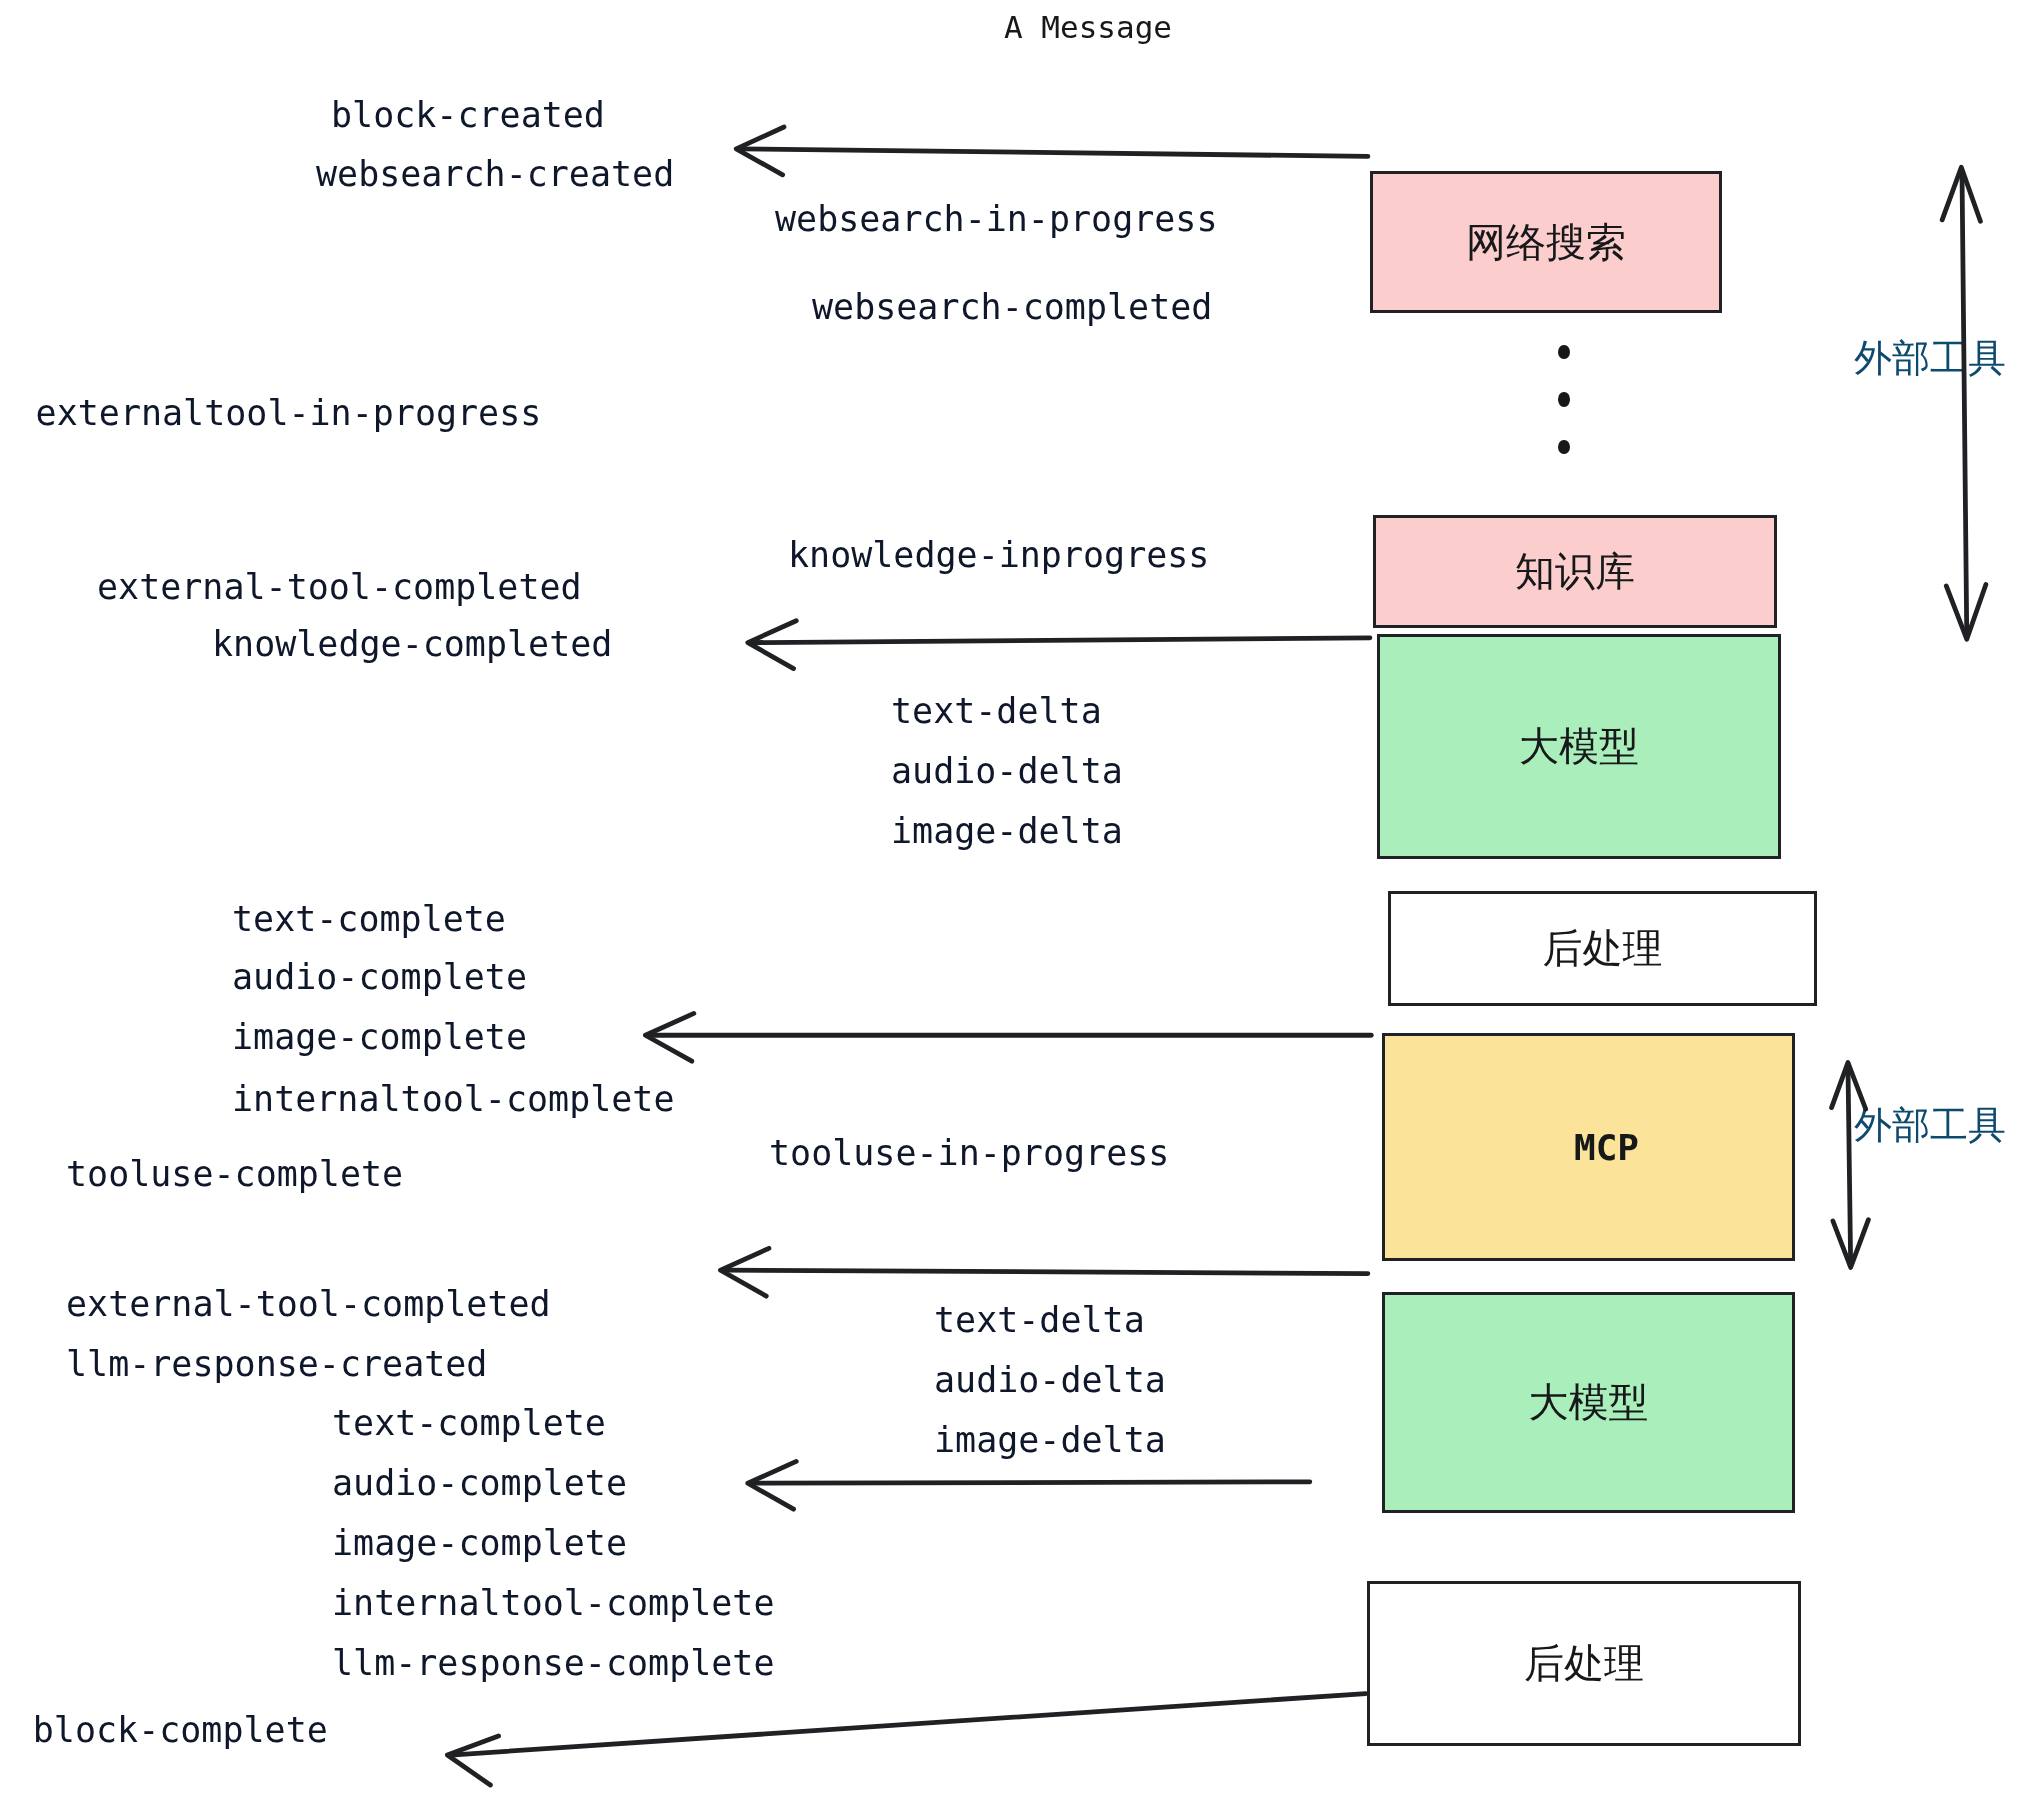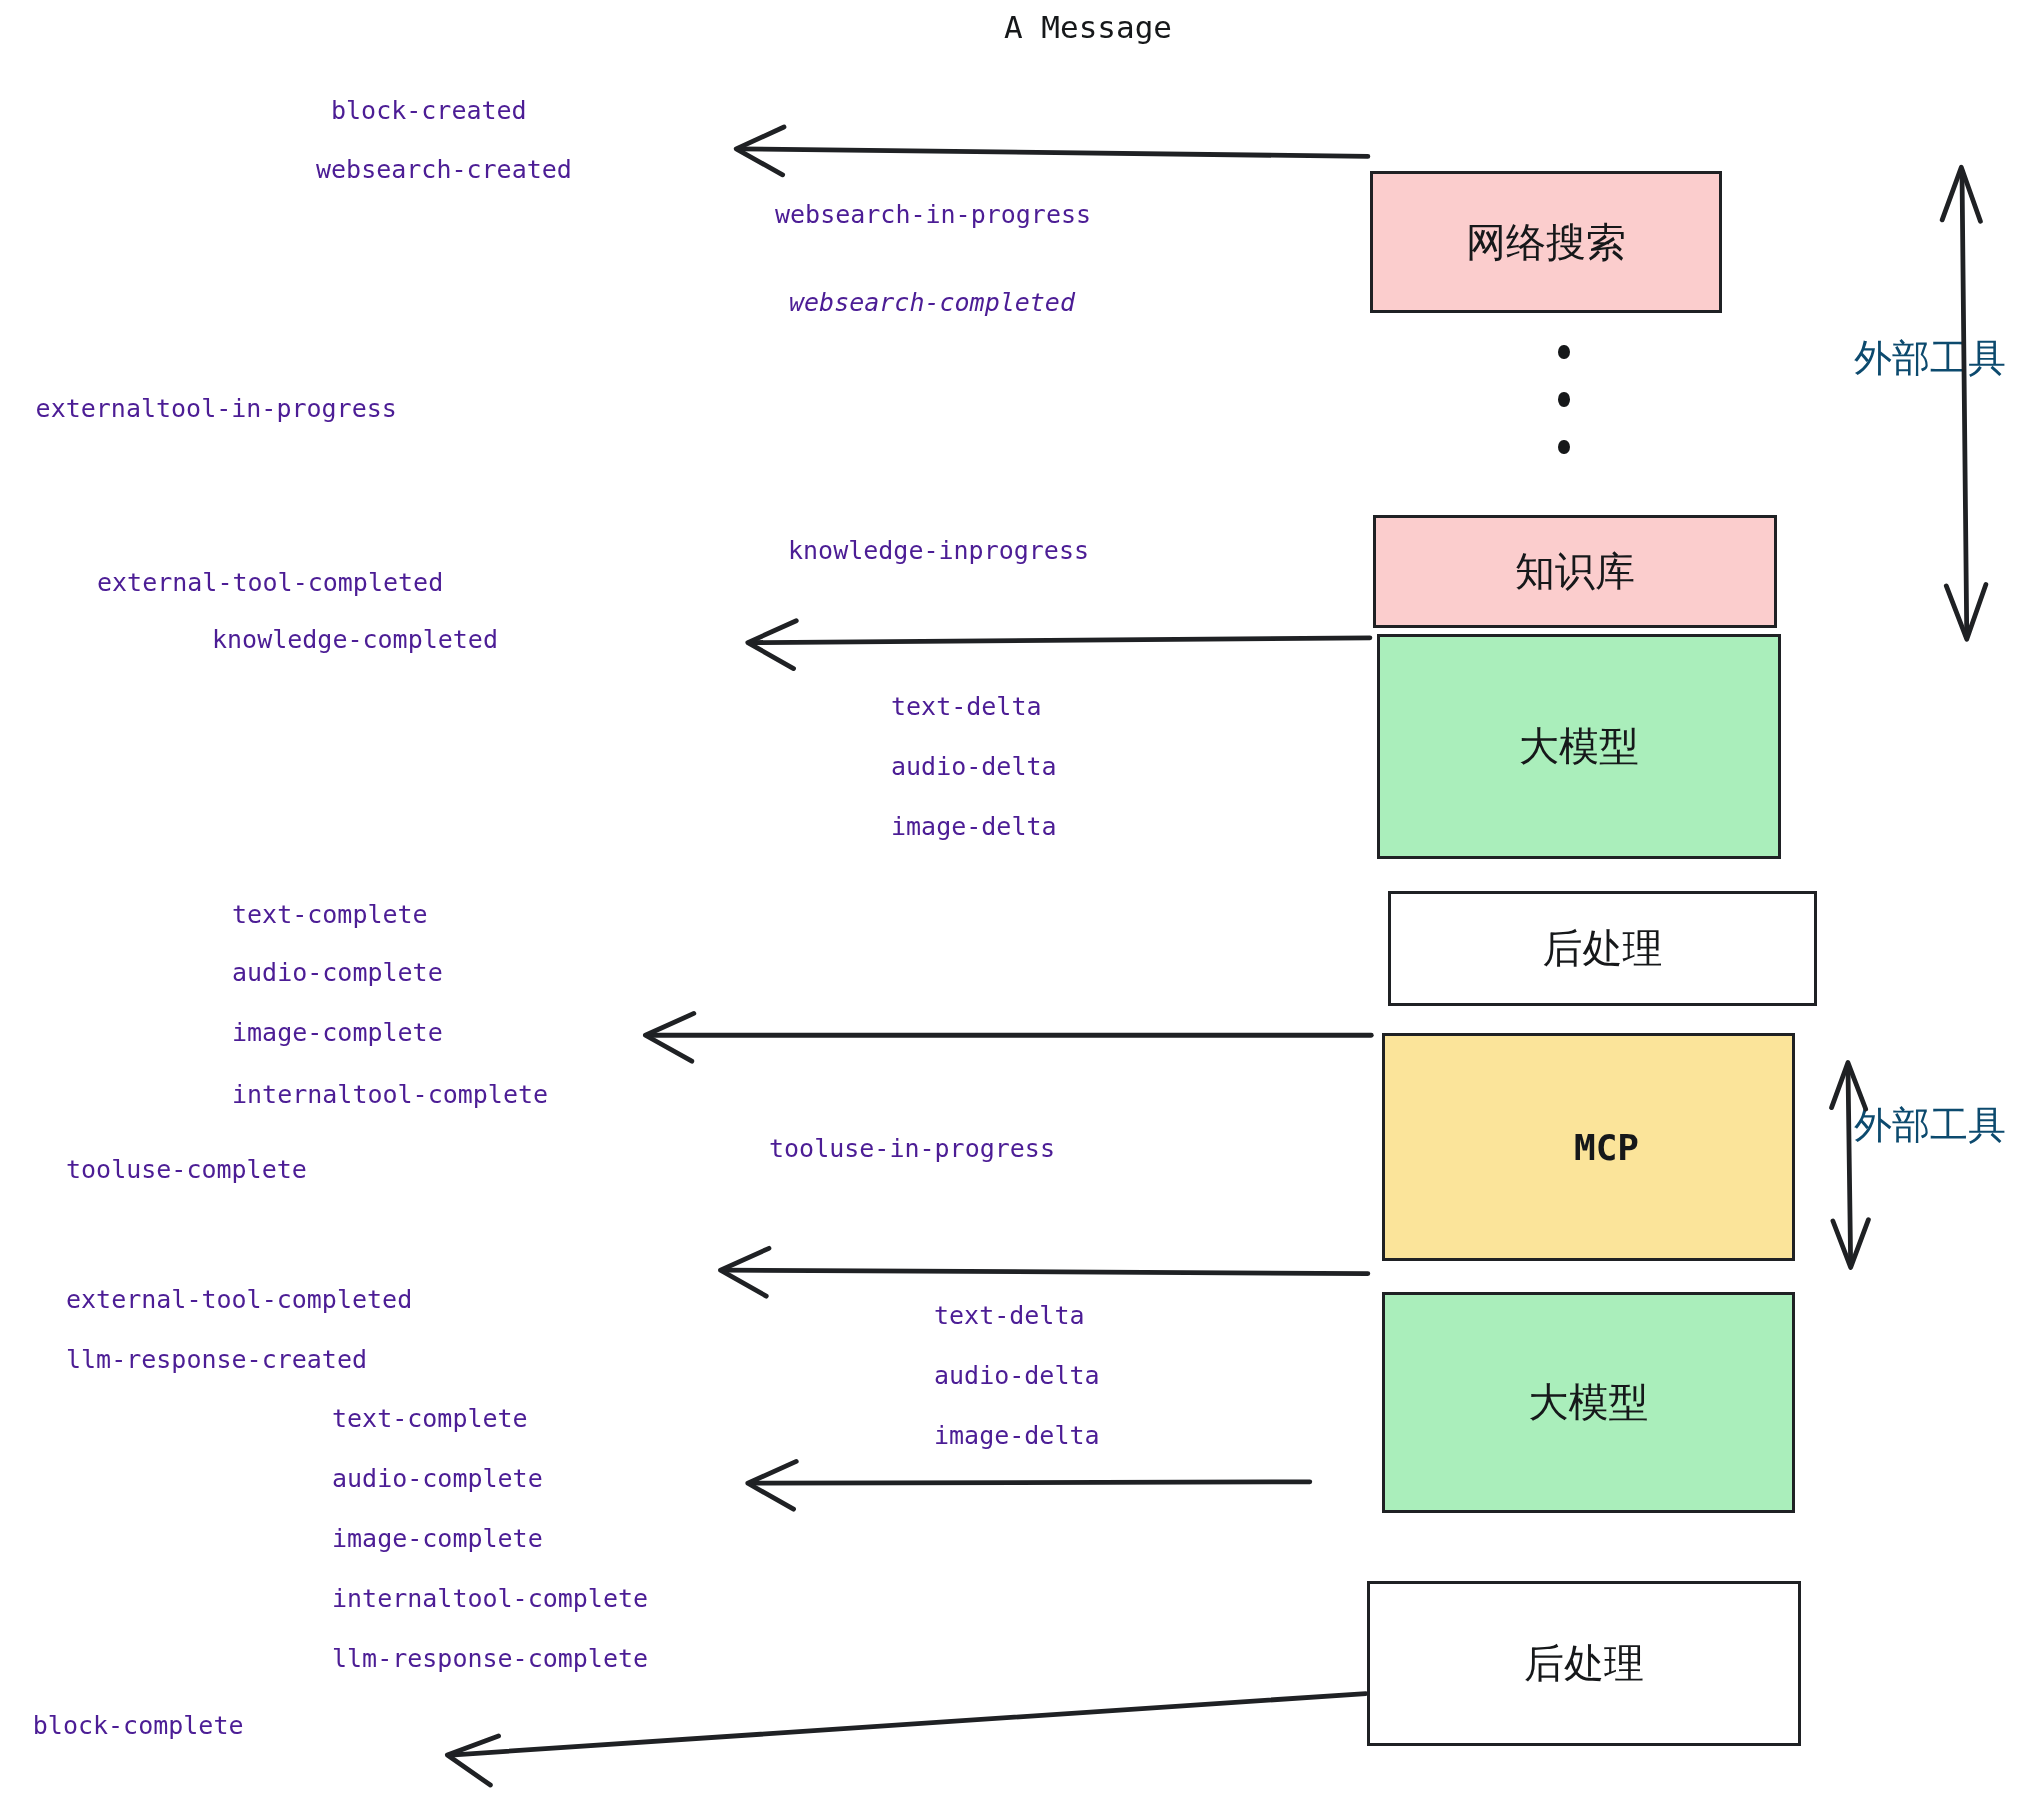--- a/index.html
+++ b/index.html
@@ -14,23 +14,23 @@
     background: #ffffff;
     overflow: hidden;
     font-family: "DejaVu Sans Mono", "Liberation Mono", monospace;
     color: #1a1a1a;
     margin-left: 26px;
   }
   .evt {
     position: absolute;
     white-space: pre;
     font-family: "DejaVu Sans Mono", "Liberation Mono", monospace;
-    font-size: 25px;
+    font-size: 35px;
     line-height: 1;
-    color: #4c1d95;
+    color: #0f172a;
     letter-spacing: 0px;
   }
   .title {
     position: absolute;
     white-space: pre;
     font-family: "DejaVu Sans Mono", "Liberation Mono", monospace;
     font-size: 31px;
     line-height: 1;
     color: #16181a;
   }
@@ -123,21 +123,21 @@
       <i></i>
       <i></i>
   </div>
 
   <div class="sidelabel" style="left:1828px; top:339px;">外部工具</div>
   <div class="sidelabel" style="left:1828px; top:1106px;">外部工具</div>
 
   <div class="evt" style="left:305px;  top:98px;">block-created</div>
   <div class="evt" style="left:290px;  top:157px;">websearch-created</div>
   <div class="evt" style="left:749px; top:202px;">websearch-in-progress</div>
-  <div class="evt" style="left:763px; top:290px;font-style:italic;">websearch-completed</div>
+  <div class="evt" style="left:786px; top:290px;">websearch-completed</div>
   <div class="evt" style="left:9.6px;   top:396px;">externaltool-in-progress</div>
 
   <div class="evt" style="left:762px; top:538px;">knowledge-inprogress</div>
   <div class="evt" style="left:71px;  top:570px;">external-tool-completed</div>
   <div class="evt" style="left:186px;  top:627px;">knowledge-completed</div>
 
   <div class="evt" style="left:865px; top:694px;">text-delta</div>
   <div class="evt" style="left:865px; top:754px;">audio-delta</div>
   <div class="evt" style="left:865px; top:814px;">image-delta</div>
 

